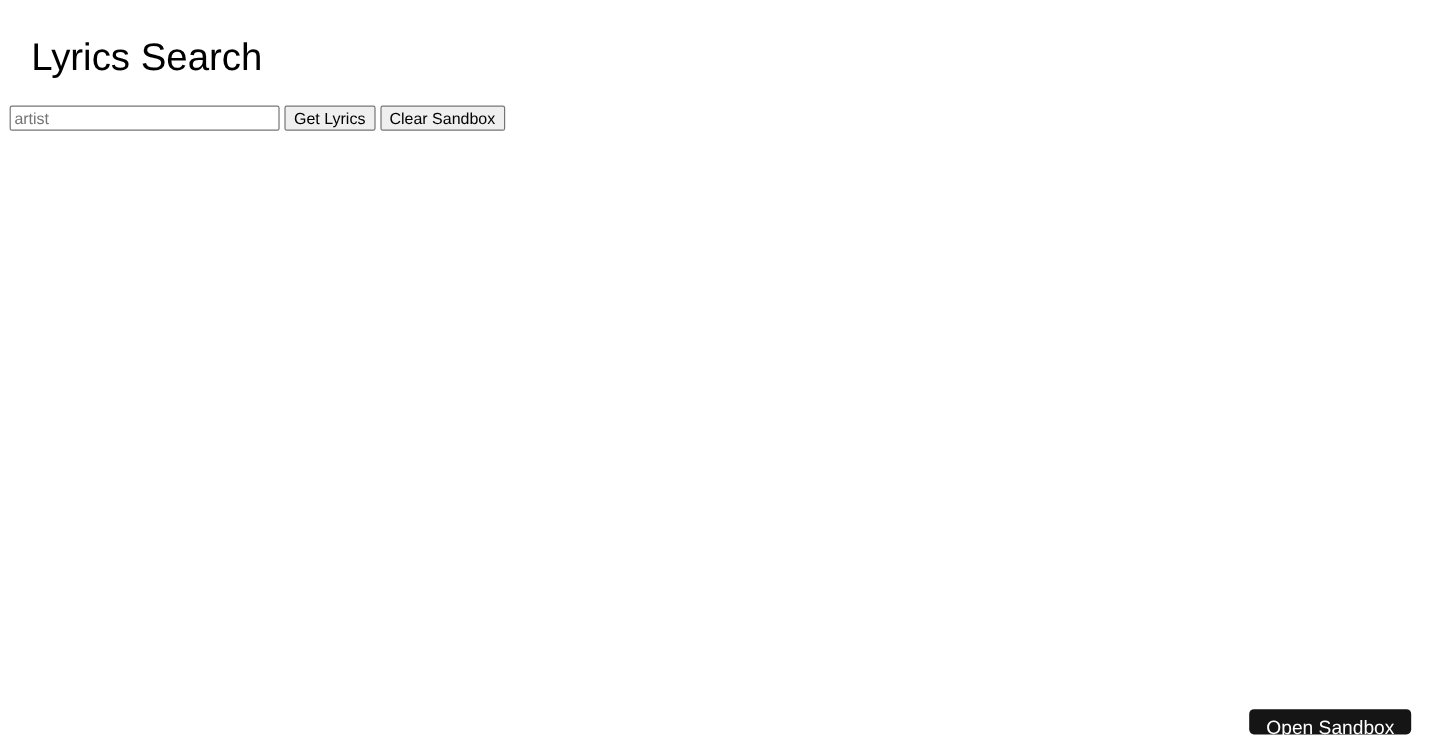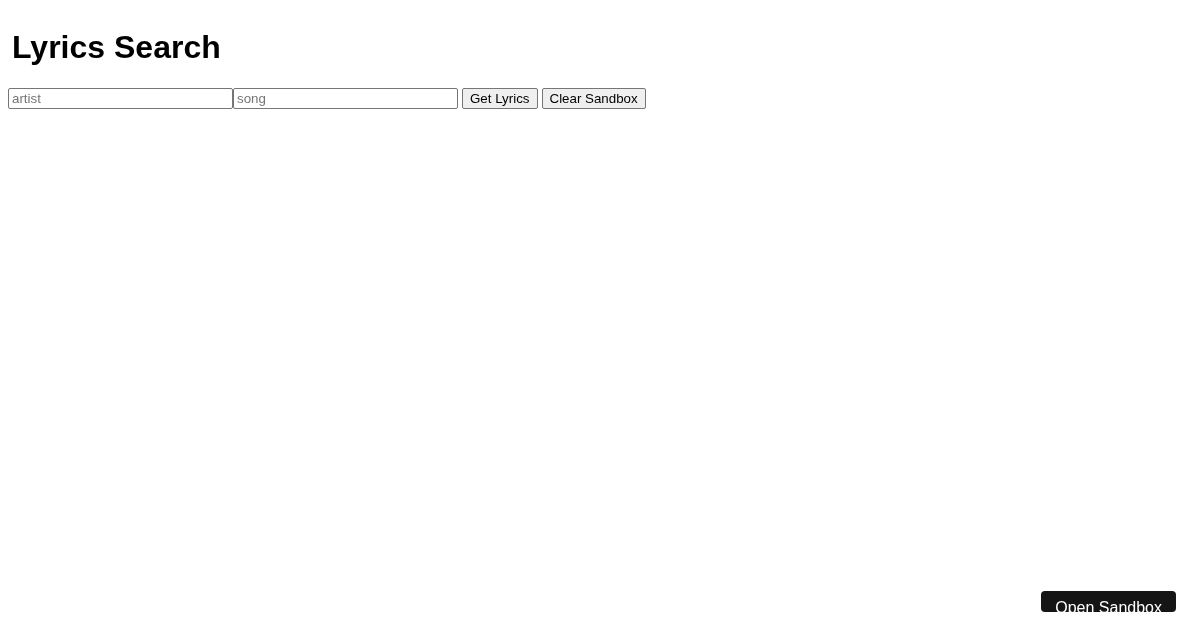--- a/index.html
+++ b/index.html
@@ -9,22 +9,22 @@
       margin: 0;
       padding: 8px;
       font-family: Arial, Helvetica, sans-serif;
       background: #ffffff;
       width: 1200px;
       height: 630px;
       position: relative;
     }
     h1 {
       font-size: 32px;
-      font-weight: bold;
-      margin: 0.67em 4px;
+      font-weight: normal;
+      margin: 0.67em 18px;
       color: #000;
     }
     .form-row {
       display: flex;
       align-items: flex-start;
     }
     input[type="text"] {
       font-family: Arial, Helvetica, sans-serif;
       font-size: 13.333px;
       padding: 2px 3px;
@@ -63,18 +63,17 @@
       cursor: pointer;
     }
   </style>
 </head>
 <body>
 
 <h1>Lyrics Search</h1>
 
 <div class="form-row">
   <input type="text" placeholder="artist" style="">
-  <input type="text" placeholder="song" style="">
   <button>Get Lyrics</button>
   <button>Clear Sandbox</button>
 </div>
 
 <button class="sandbox-btn">Open Sandbox</button>
 
 </body></html>

